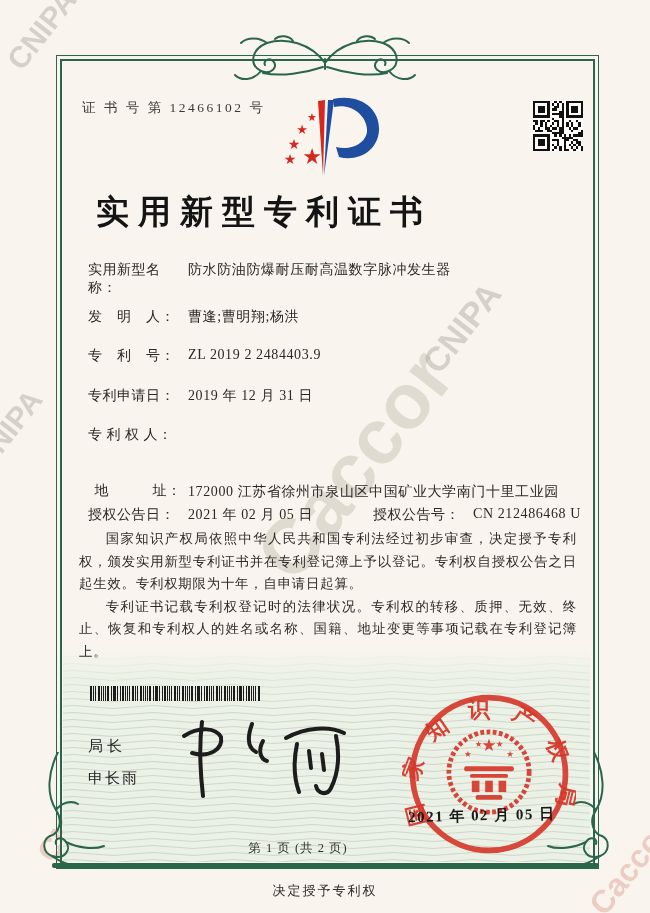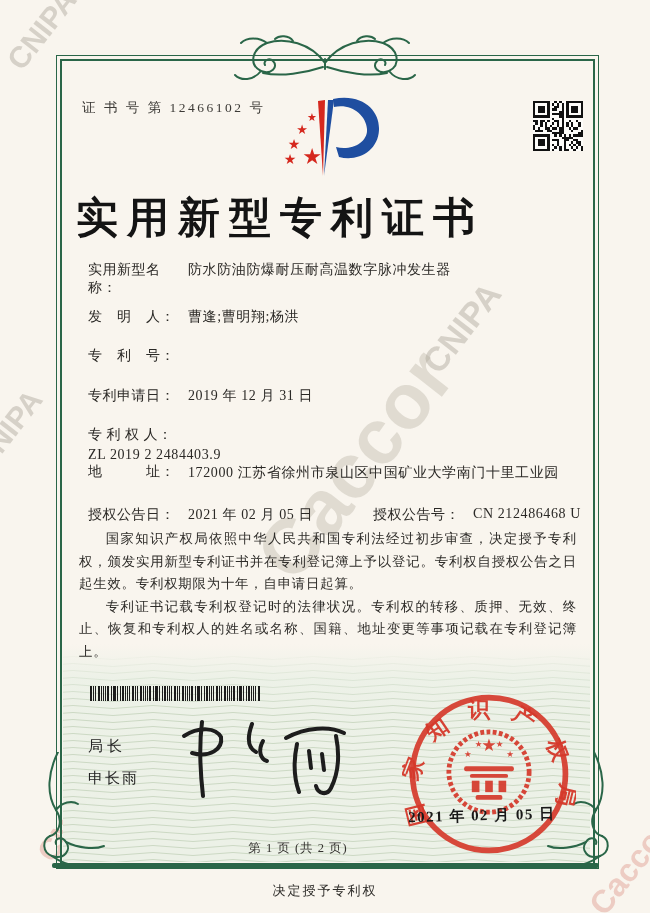--- a/index.html
+++ b/index.html
@@ -13,21 +13,21 @@
   .wm.pink{color:rgba(226,163,152,.5);}
   
   .frame-outer{left:56px;top:55px;width:541px;height:812px;border:1px solid #2a6648;}
   .frame-inner{left:60px;top:59px;width:531px;height:802px;border:2px solid #2a6648;}
   .frame-bottom-bar{left:52px;top:863px;width:547px;height:5px;background:#2a6648;border-radius:2px;}
   
   .tint{left:63px;top:644px;width:527px;height:218px;
         background:linear-gradient(180deg,rgba(236,241,231,0),rgba(236,241,231,.95) 34px,#ecf1e7);}
   
   .cert-no{left:82px;top:99px;font-size:13.5px;letter-spacing:2.5px;color:#3c3a36;}
-  .doc-title{left:16px;top:190px;width:528px;text-align:center;font-size:42px;font-weight:bold;
+  .doc-title{left:0;top:190px;width:528px;text-align:center;font-size:33px;font-weight:bold;
              letter-spacing:9px;color:#141414;}
   
   .field-row{position:absolute;left:88px;display:flex;font-size:14px;color:#2b2926;}
   .field-label{width:100px;flex:0 0 100px;letter-spacing:.5px;}
   .field-value{letter-spacing:.6px;}
   
   .paras{left:79px;top:528px;width:498px;font-size:13.4px;line-height:22.6px;
          text-align:justify;letter-spacing:.8px;color:#2e2c29;}
   .paras p{margin:0;text-indent:2em;}
   
@@ -276,32 +276,32 @@
   <div class="abs doc-title z3">实用新型专利证书</div>
 
   <div class="field-row z3" style="top:261px;">
     <span class="field-label">实用新型名称：</span>
     <span class="field-value">防水防油防爆耐压耐高温数字脉冲发生器</span>
   </div>
   <div class="field-row z3" style="top:308px;">
     <span class="field-label">发　明　人：</span>
     <span class="field-value">曹逢;曹明翔;杨洪</span>
   </div>
-  <div class="field-row z3" style="top:347px;flex-direction:column;">
+  <div class="field-row z3" style="top:347px;">
     <span class="field-label">专　利　号：</span>
     <span class="field-value">ZL 2019 2 2484403.9</span>
   </div>
   <div class="field-row z3" style="top:387px;">
     <span class="field-label">专利申请日：</span>
     <span class="field-value">2019 年 12 月 31 日</span>
   </div>
   <div class="field-row z3" style="top:426px;flex-direction:column;">
     <span class="field-label">专 利 权 人：</span>
   </div>
-  <div class="field-row z3" style="top:463px;">
+  <div class="field-row z3" style="top:482px;text-align:center;">
     <span class="field-label">地　　　址：</span>
     <span class="field-value" style="max-width:382px;line-height:20px;">172000  江苏省徐州市泉山区中国矿业大学南门十里工业园</span>
   </div>
   <div class="field-row z3" style="top:506px;">
     <span class="field-label">授权公告日：</span>
     <span class="field-value" style="width:185px;">2021 年 02 月 05 日</span>
     <span class="field-label" style="flex-basis:100px;">授权公告号：</span>
     <span class="field-value">CN 212486468 U</span>
   </div>
 

